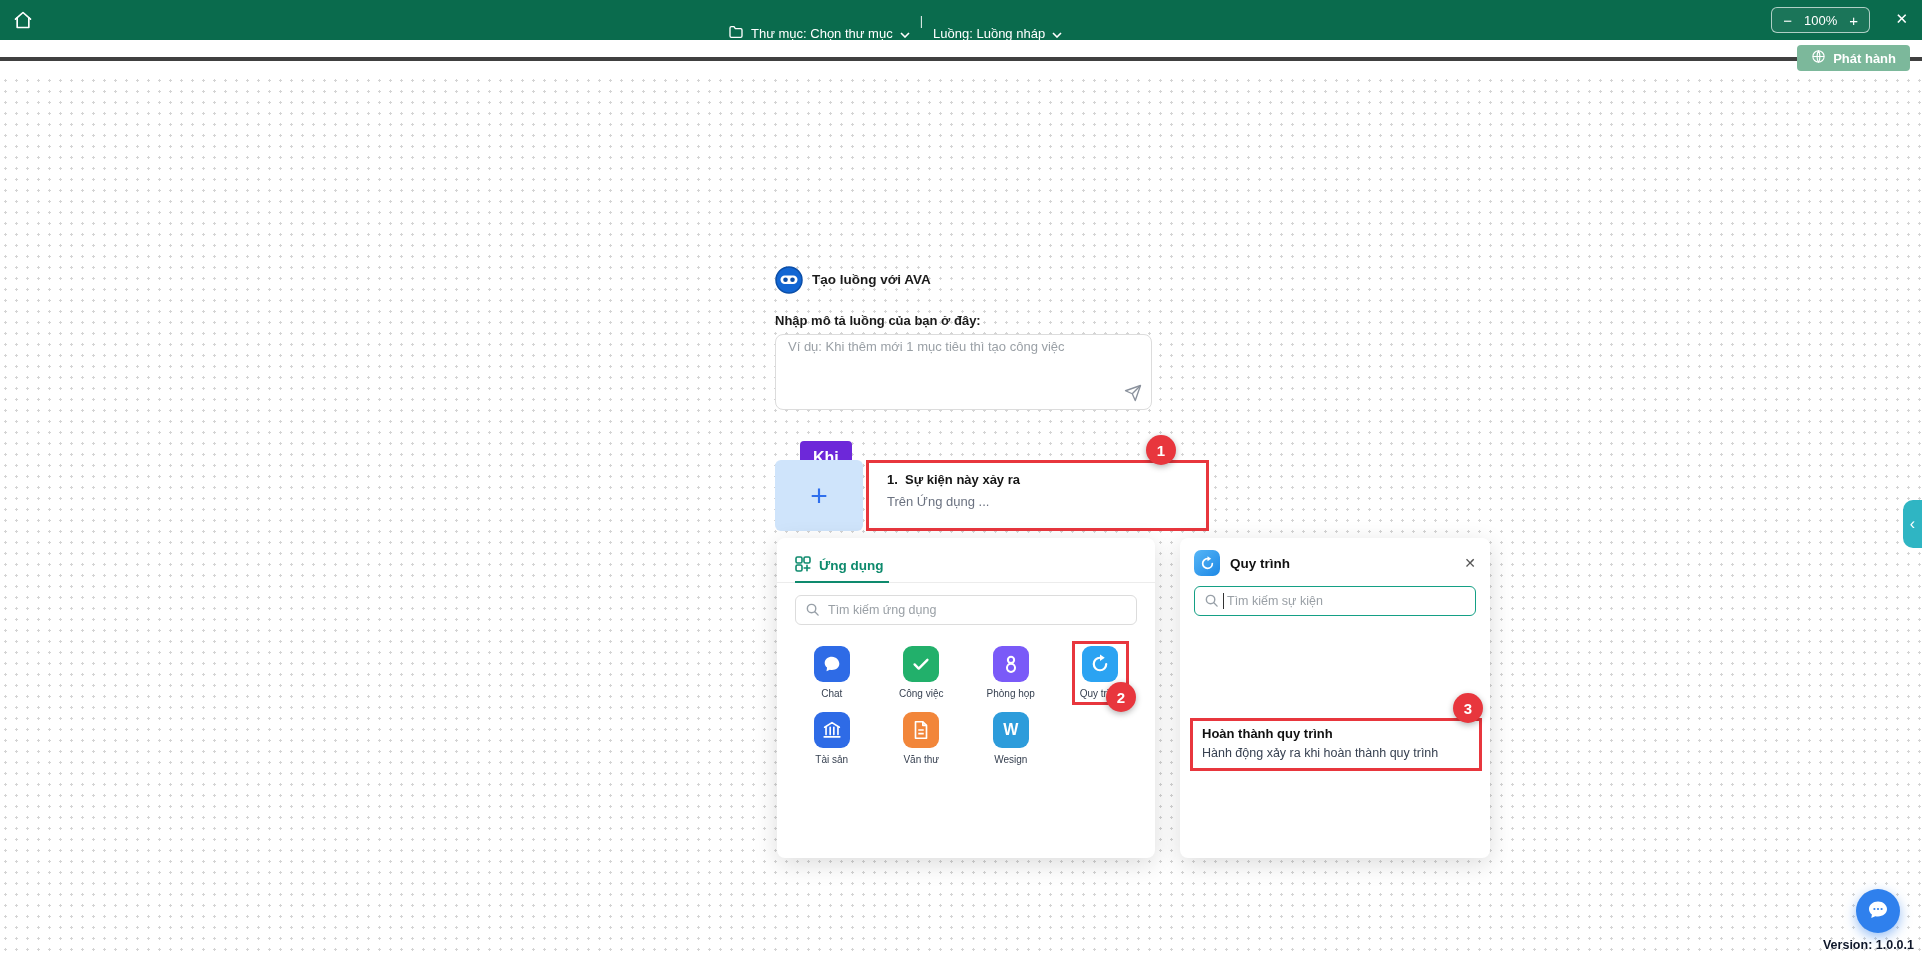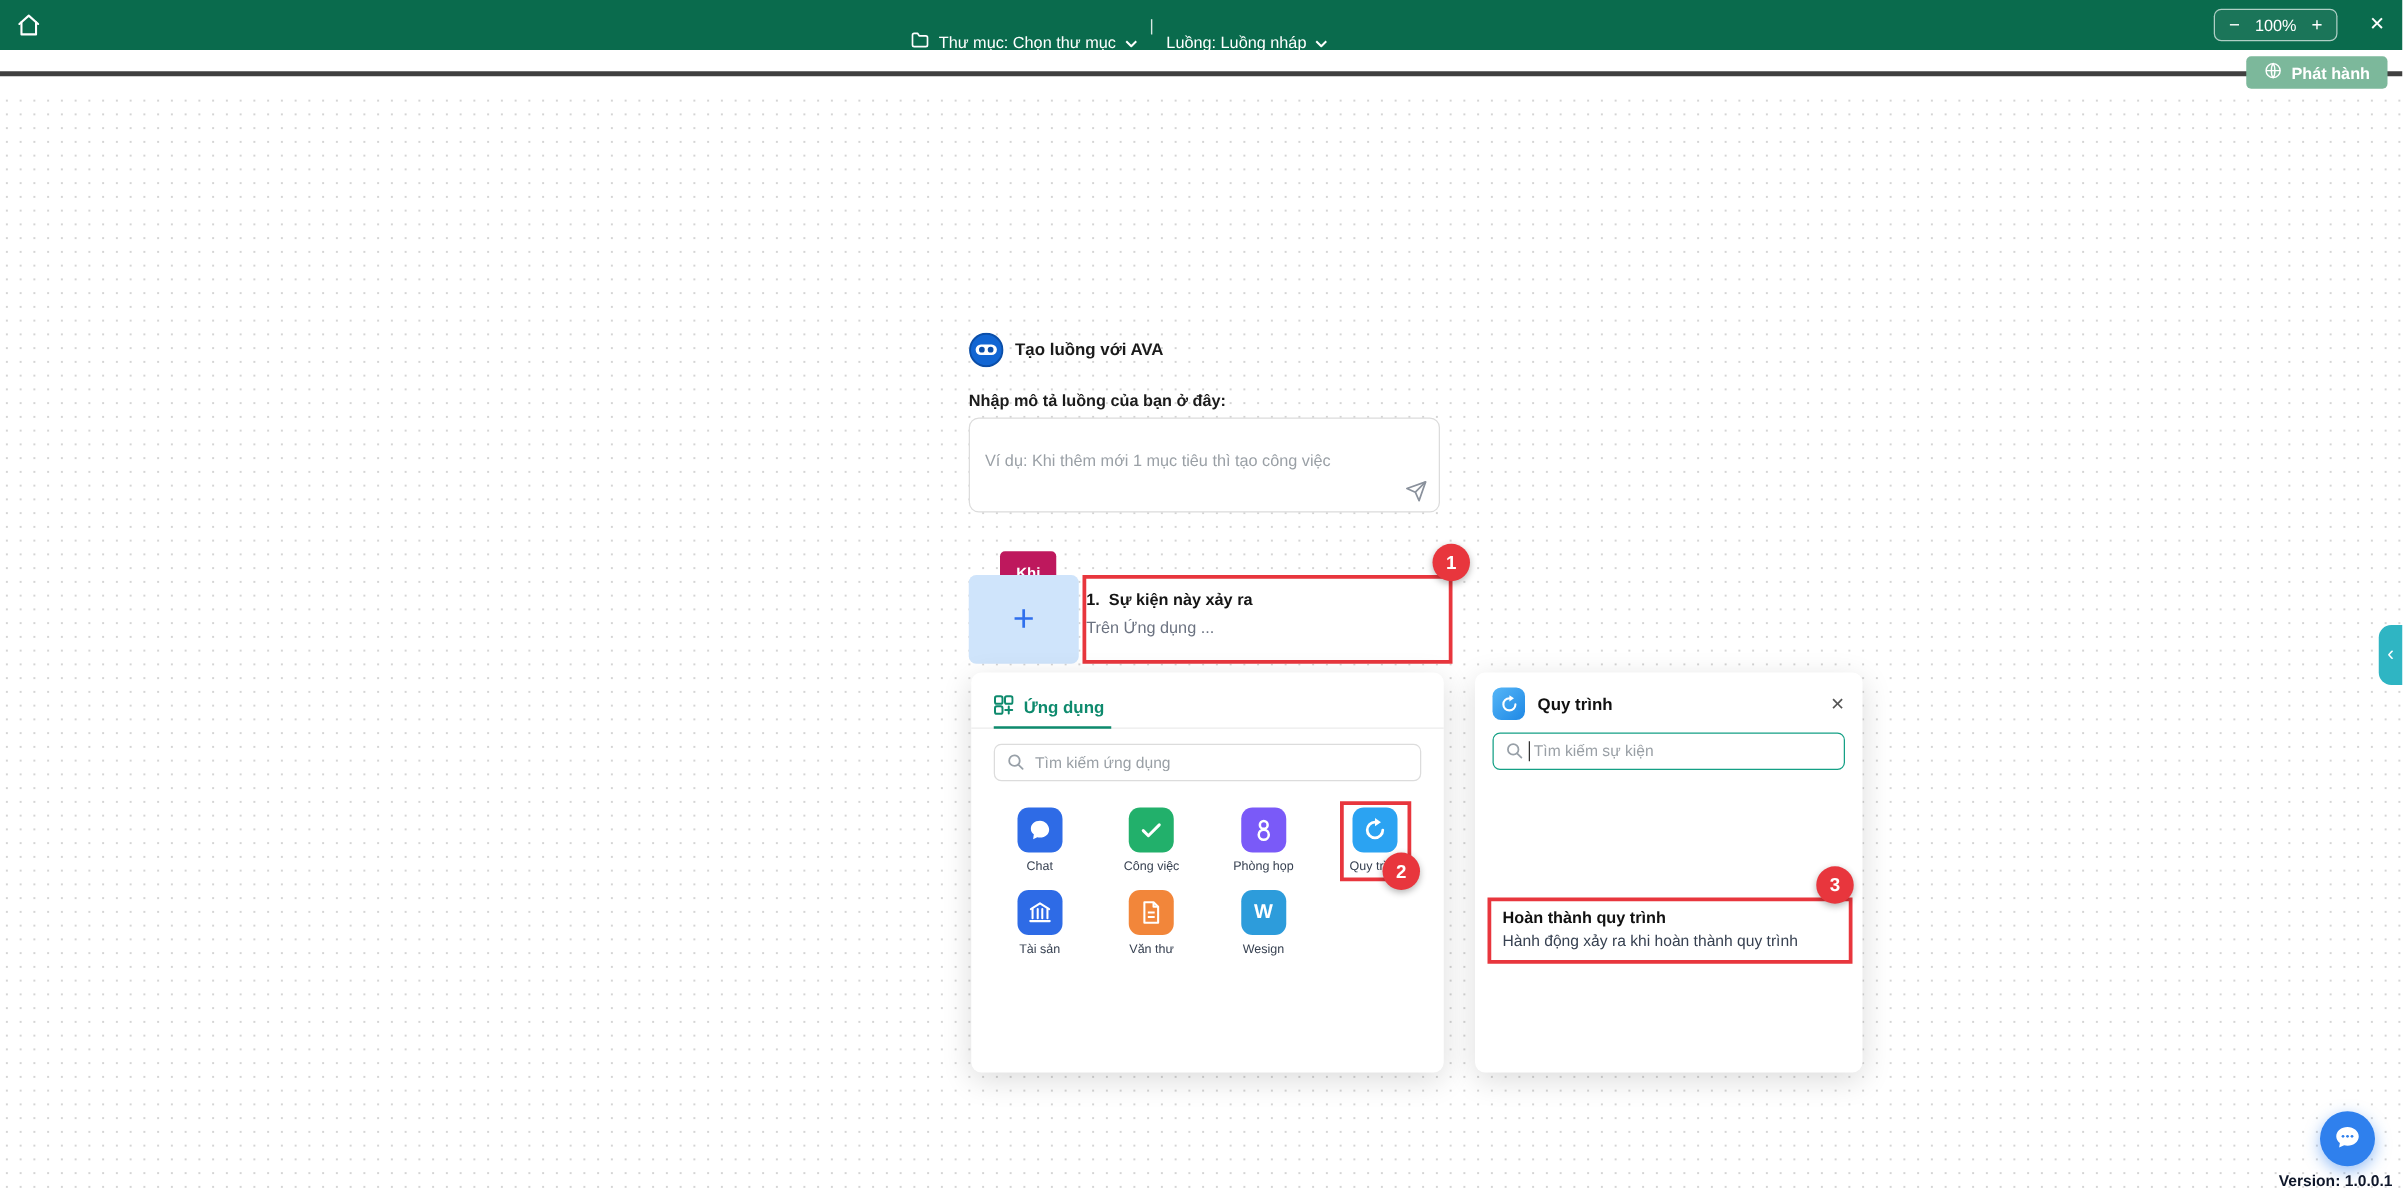--- a/index.html
+++ b/index.html
@@ -23,29 +23,29 @@
   .publish-btn{position:absolute;right:12px;top:5px;height:26px;padding:0 14px;display:flex;align-items:center;gap:7px;background:#7CB89B;color:#fff;border:none;border-radius:4px;font-size:13px;font-weight:bold;cursor:pointer;}
 
   
   .canvas{position:absolute;left:0;top:75px;width:1922px;height:880px;background-image:radial-gradient(circle,#d4d4d4 1px,transparent 1.1px);background-size:11px 11px;}
 
   
   .ava-avatar{left:775px;top:266px;width:28px;height:28px;}
   .ava-title{left:812px;top:272px;font-size:13.5px;font-weight:bold;color:#1b1b1b;}
   .ava-label{left:775px;top:313px;font-size:13px;font-weight:bold;color:#1b1b1b;}
   .ava-box{left:775px;top:334px;width:377px;height:76px;}
-  .ava-box textarea{width:100%;height:100%;border:1px solid #dcdcdc;border-radius:8px;padding:26px 12px;font-family:"Liberation Sans","DejaVu Sans",sans-serif;font-size:13px;color:#333;resize:none;outline:none;background:#fff;}
+  .ava-box textarea{width:100%;height:100%;border:1px solid #dcdcdc;border-radius:8px;padding:4px 12px;font-family:"Liberation Sans","DejaVu Sans",sans-serif;font-size:13px;color:#333;resize:none;outline:none;background:#fff;}
   ::placeholder{color:#9aa0a6;}
   .send-ic{position:absolute;right:10px;bottom:8px;width:18px;height:18px;cursor:pointer;}
 
   
-  .khi-badge{left:800px;top:441px;height:33px;padding:0 13px;background:#be185d;border-radius:4px;color:#fff;font-size:12px;font-weight:bold;display:flex;align-items:center;}
+  .khi-badge{left:800px;top:441px;height:33px;padding:0 13px;background:#6d28d9;border-radius:4px;color:#fff;font-size:16px;font-weight:bold;display:flex;align-items:center;}
   .node-plus{left:775px;top:460px;width:88px;height:71px;background:#CFE4FB;border-radius:6px;display:flex;align-items:center;justify-content:center;cursor:pointer;}
   .node-plus span{font-size:30px;font-weight:300;color:#2F6FED;line-height:1;}
-  .node-main{left:866px;top:460px;width:296px;height:71px;background:#fff;border:3px solid #E8363D;padding:9px 0;cursor:pointer;}
+  .node-main{left:866px;top:460px;width:343px;height:71px;background:#fff;border:3px solid #E8363D;padding:9px 18px;cursor:pointer;}
   .node-title{font-size:13px;font-weight:bold;color:#151515;white-space:pre;}
   .node-sub{font-size:13px;color:#6b7280;margin-top:7px;}
 
   
   .annot{width:30px;height:30px;border-radius:50%;background:#E8363D;color:#fff;font-size:15px;font-weight:bold;display:flex;align-items:center;justify-content:center;box-shadow:0 2px 6px rgba(0,0,0,.3);z-index:5;}
   #annot1{left:1146px;top:435px;}
   #annot2{left:1106px;top:682px;}
   #annot3{left:1453px;top:693px;}
 
   

